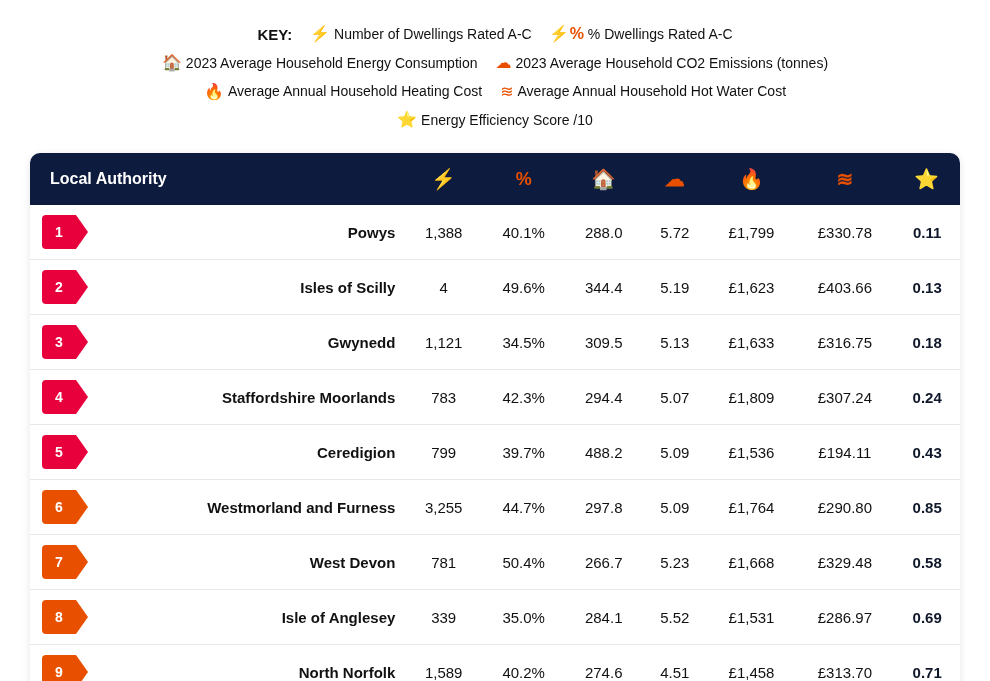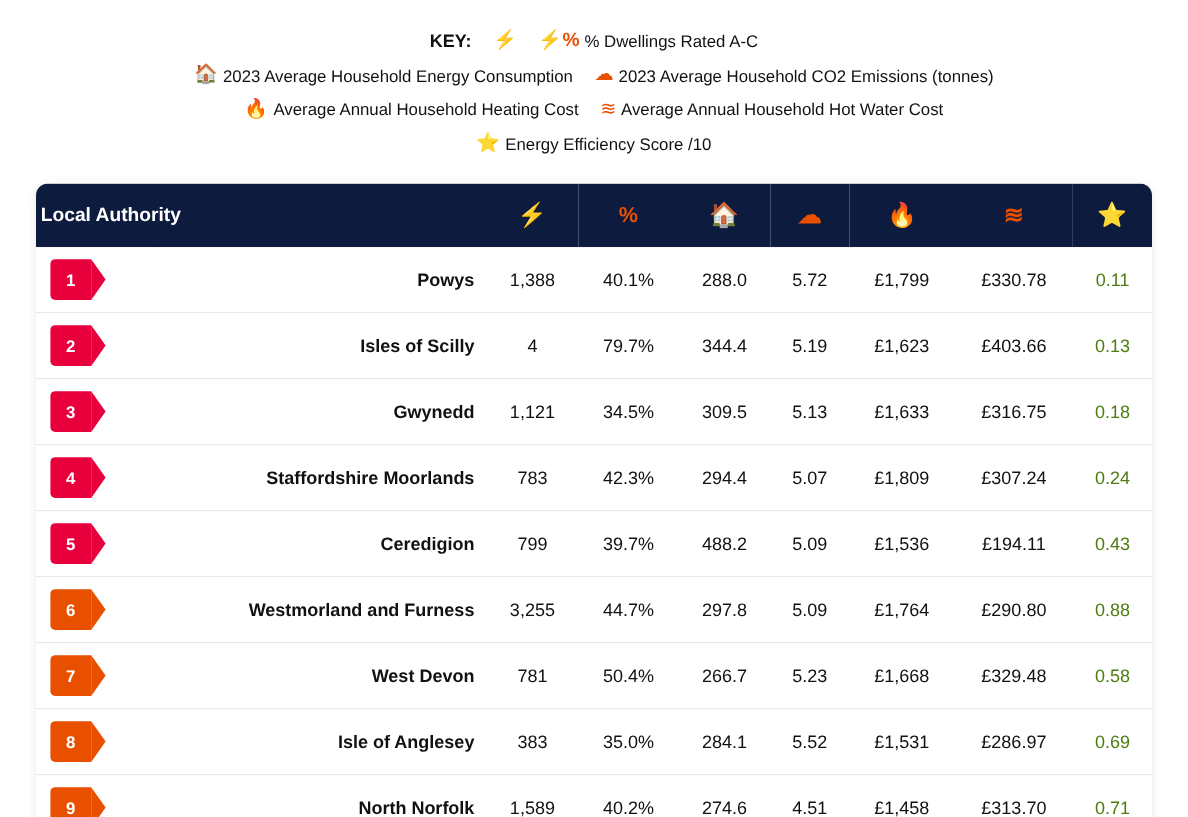--- a/index.html
+++ b/index.html
@@ -55,21 +55,21 @@
     }
 
     thead th {
       padding: 14px 10px;
       text-align: center;
       font-size: 15px;
     }
 
     thead th.col-authority {
       text-align: left;
-      padding-left: 4px;
+      padding-left: 20px;
       font-weight: 700;
       font-size: 16px;
     }
 
     tbody tr {
       border-bottom: 1px solid #e8e8e8;
       background: #fff;
     }
 
     tbody tr:last-child {
@@ -113,36 +113,37 @@
 
     .rank-arrow {
       width: 0;
       height: 0;
       border-top: 17px solid transparent;
       border-bottom: 17px solid transparent;
       flex-shrink: 0;
     }
 
     .score-orange {
-      color: #4d7c0f;
-      font-weight: normal;
+      color: #0f172a;
+      font-weight: bold;
     }
 
     .header-icon {
       font-size: 20px;
     }
   </style>
 </head>
 <body>
 
 <div class="key-section">
   <div class="key-row">
     <span class="key-label">KEY:</span>
     <span class="key-item">
       <span class="key-icon" style="color:#e8003d;">⚡</span>
+      <span>Number of Dwellings Rated A-C</span>
     </span>
     <span class="key-item">
       <span class="key-icon" style="color:#e85000; font-weight:bold;">⚡%</span>
       <span>% Dwellings Rated A-C</span>
     </span>
   </div>
   <div class="key-row">
     <span class="key-item">
       <span class="key-icon" style="color:#e8003d;">🏠</span>
       <span>2023 Average Household Energy Consumption</span>
@@ -217,21 +218,21 @@
         </tr>
         <tr>
           <td style="padding: 10px 6px 10px 12px; width: 50px;">
             <div class="rank-cell">
               <div class="rank-badge" style="background: rgb(232, 0, 61);">2</div>
               <div class="rank-arrow" style="border-left: 12px solid rgb(232, 0, 61);"></div>
             </div>
           </td>
           <td class="col-authority" style="padding-left: 10px;">Isles of Scilly</td>
           <td>4</td>
-          <td>79.7%</td>
+          <td>49.6%</td>
           <td>344.4</td>
           <td>5.19</td>
           <td>£1,623</td>
           <td>£403.66</td>
           <td class="score-orange">0.13</td>
         </tr>
         <tr>
           <td style="padding: 10px 6px 10px 12px; width: 50px;">
             <div class="rank-cell">
               <div class="rank-badge" style="background: rgb(232, 0, 61);">3</div>
@@ -286,21 +287,21 @@
               <div class="rank-arrow" style="border-left: 12px solid rgb(232, 80, 0);"></div>
             </div>
           </td>
           <td class="col-authority" style="padding-left: 10px;">Westmorland and Furness</td>
           <td>3,255</td>
           <td>44.7%</td>
           <td>297.8</td>
           <td>5.09</td>
           <td>£1,764</td>
           <td>£290.80</td>
-          <td class="score-orange">0.88</td>
+          <td class="score-orange">0.85</td>
         </tr>
         <tr>
           <td style="padding: 10px 6px 10px 12px; width: 50px;">
             <div class="rank-cell">
               <div class="rank-badge" style="background: rgb(232, 80, 0);">7</div>
               <div class="rank-arrow" style="border-left: 12px solid rgb(232, 80, 0);"></div>
             </div>
           </td>
           <td class="col-authority" style="padding-left: 10px;">West Devon</td>
           <td>781</td>
@@ -312,21 +313,21 @@
           <td class="score-orange">0.58</td>
         </tr>
         <tr>
           <td style="padding: 10px 6px 10px 12px; width: 50px;">
             <div class="rank-cell">
               <div class="rank-badge" style="background: rgb(232, 80, 0);">8</div>
               <div class="rank-arrow" style="border-left: 12px solid rgb(232, 80, 0);"></div>
             </div>
           </td>
           <td class="col-authority" style="padding-left: 10px;">Isle of Anglesey</td>
-          <td>383</td>
+          <td>339</td>
           <td>35.0%</td>
           <td>284.1</td>
           <td>5.52</td>
           <td>£1,531</td>
           <td>£286.97</td>
           <td class="score-orange">0.69</td>
         </tr>
         <tr>
           <td style="padding: 10px 6px 10px 12px; width: 50px;">
             <div class="rank-cell">

